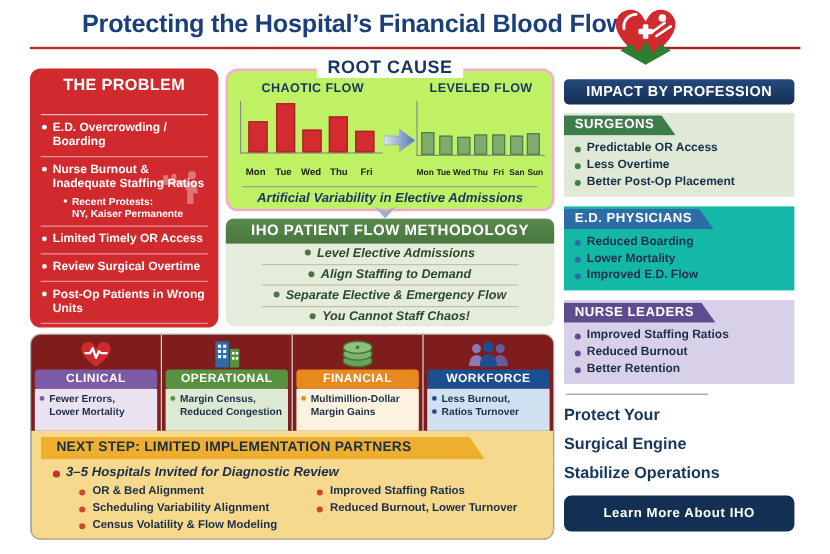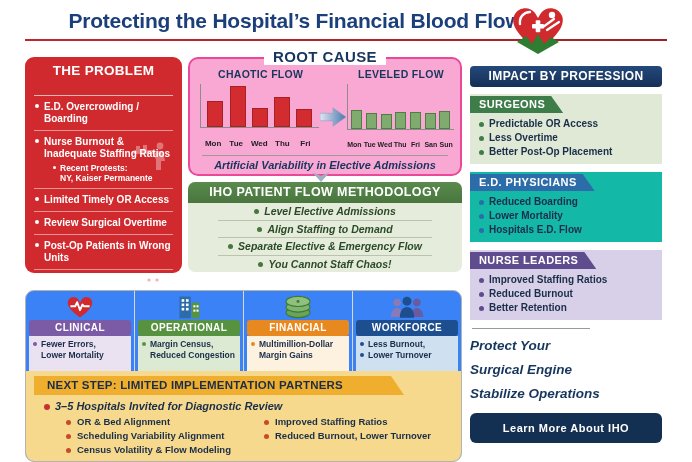--- a/index.html
+++ b/index.html
@@ -22,22 +22,22 @@
           padding:5px 0 5px 10px;border-bottom:1px solid rgba(255,255,255,.5);}
   .p-item:last-child{border-bottom:none;}
   .p-item::before{content:"";position:absolute;left:1px;top:8px;width:4px;height:4px;
                   border-radius:50%;background:#fff;}
   .p-sub{font-size:8.5px;line-height:10px;margin:3px 0 0 8px;position:relative;padding-left:8px;}
   .p-sub::before{content:"";position:absolute;left:1px;top:3px;width:3px;height:3px;
                  border-radius:50%;background:#fff;}
   .ghost-icon{position:absolute;opacity:.35;}
 
   
-  .rootcause{position:absolute;left:188px;top:57px;width:274px;height:119px;background:#f9a8d4;
-             border:2px solid #ec4899;border-radius:10px;box-sizing:border-box;}
+  .rootcause{position:absolute;left:188px;top:57px;width:274px;height:119px;background:#bef264;
+             border:2px solid #f9a8d4;border-radius:10px;box-sizing:border-box;}
   .rc-title{position:absolute;top:-11px;left:50%;transform:translateX(-50%);background:#fff;
             padding:0 9px;font-size:15px;font-weight:bold;color:#17365d;letter-spacing:.4px;white-space:nowrap;}
   .flow-label{position:absolute;top:9px;font-size:10.5px;font-weight:bold;color:#17365d;letter-spacing:.3px;}
   .flow-label.chaotic{left:28px;}
   .flow-label.leveled{left:168px;}
   .charts{position:absolute;left:10px;top:25px;right:6px;height:64px;display:flex;}
   .chart{display:flex;flex-direction:column;gap:10px;}
   .chart .plot{border-left:1.5px solid #8c8c8c;border-bottom:1.5px solid #8c8c8c;
                display:flex;align-items:flex-end;justify-content:space-evenly;height:50px;}
   .chart .cats{display:flex;justify-content:space-evenly;margin-top:1px;}
@@ -77,27 +77,27 @@
   .g-items{padding:4px 6px 1px 9px;}
   .g-item{position:relative;font-size:10px;font-weight:bold;color:#1a2e4a;line-height:14px;padding-left:10px;}
   .g-item::before{content:"";position:absolute;left:0;top:5px;width:5px;height:5px;border-radius:50%;}
   .group.surgeons{background:#dfe9d5;} .group.surgeons .tab{background:#3e7d4a;}
   .group.surgeons .g-item::before{background:#3e7d4a;}
   .group.edphys{background:#14b8a6;} .group.edphys .tab{background:#2c6ca8;}
   .group.edphys .g-item::before{background:#2c6ca8;}
   .group.nurse{background:#d8d0e8;} .group.nurse .tab{background:#5f4c8e;}
   .group.nurse .g-item::before{background:#5f4c8e;}
   .rc-divider{width:118px;border-top:1.5px solid #9a9a9a;margin:6px 0 9px 2px;}
-  .tag-line{font-size:13.5px;font-weight:bold;font-style:italic;color:#17365d;margin-bottom:9px;}
+  .tag-line{font-size:13.5px;font-weight:bold;color:#17365d;margin-bottom:9px;}
   .cta{display:block;width:100%;height:30px;background:#132f52;border:none;border-radius:6px;
        color:#fff;font-family:"Liberation Sans",sans-serif;font-size:11px;font-weight:bold;
        letter-spacing:.5px;margin-top:12px;cursor:pointer;}
 
   
-  .bottom-panel{position:absolute;left:25px;top:290px;width:437px;height:172px;background:#3b82f6;
+  .bottom-panel{position:absolute;left:25px;top:278px;width:437px;height:172px;background:#7f1d1d;
                 border:1.5px solid #b3b3b3;border-radius:9px;box-sizing:border-box;overflow:hidden;}
   .pillars{display:flex;height:80px;}
   .pillar{flex:1;display:flex;flex-direction:column;align-items:center;padding-top:3px;}
   .pillar + .pillar{border-left:1px solid #d8d8d8;}
   .p-icon{height:26px;display:flex;align-items:center;justify-content:center;}
   .p-header{width:102px;height:16px;line-height:16px;border-radius:3px;color:#fff;font-size:10px;
             font-weight:bold;text-align:center;letter-spacing:.4px;}
   .p-body{width:102px;box-sizing:border-box;flex:1;font-size:8.5px;font-weight:bold;color:#1a2e4a;
           line-height:11px;padding:3px 4px;}
   .pb-line{position:relative;padding-left:8px;}
@@ -255,21 +255,21 @@
         <div class="g-item">Less Overtime</div>
         <div class="g-item">Better Post-Op Placement</div>
       </div>
     </div>
 
     <div class="group edphys">
       <div class="tab">E.D. PHYSICIANS</div>
       <div class="g-items">
         <div class="g-item">Reduced Boarding</div>
         <div class="g-item">Lower Mortality</div>
-        <div class="g-item">Hospitals E.D. Flow</div>
+        <div class="g-item">Improved E.D. Flow</div>
       </div>
     </div>
 
     <div class="group nurse">
       <div class="tab">NURSE LEADERS</div>
       <div class="g-items">
         <div class="g-item">Improved Staffing Ratios</div>
         <div class="g-item">Reduced Burnout</div>
         <div class="g-item">Better Retention</div>
       </div>
@@ -351,21 +351,21 @@
             <path d="M2 24 C2 17 6 14 9 14 C12 14 16 17 16 24 Z" fill="#8a7ab5"></path>
             <circle cx="31" cy="8" r="4.2" fill="#6a5a9e"></circle>
             <path d="M24 24 C24 17 28 14 31 14 C34 14 38 17 38 24 Z" fill="#6a5a9e"></path>
             <circle cx="20" cy="6.5" r="5" fill="#1d4e8f"></circle>
             <path d="M12 25 C12 16 16.5 13 20 13 C23.5 13 28 16 28 25 Z" fill="#1d4e8f"></path>
           </svg>
         </div>
         <div class="p-header">WORKFORCE</div>
         <div class="p-body">
           <div class="pb-line dot">Less Burnout,</div>
-          <div class="pb-line dot">Lower Turnover</div>
+          <div class="pb-line dot">Ratios Turnover</div>
         </div>
       </div>
     </div>
 
     <div class="nextstep">
       <div class="ns-ribbon">NEXT STEP: LIMITED IMPLEMENTATION PARTNERS</div>
       <div class="ns-lead">3–5 Hospitals Invited for Diagnostic Review</div>
       <div class="ns-cols">
         <div class="ns-col1">
           <div class="ns-item">OR &amp; Bed Alignment</div>

